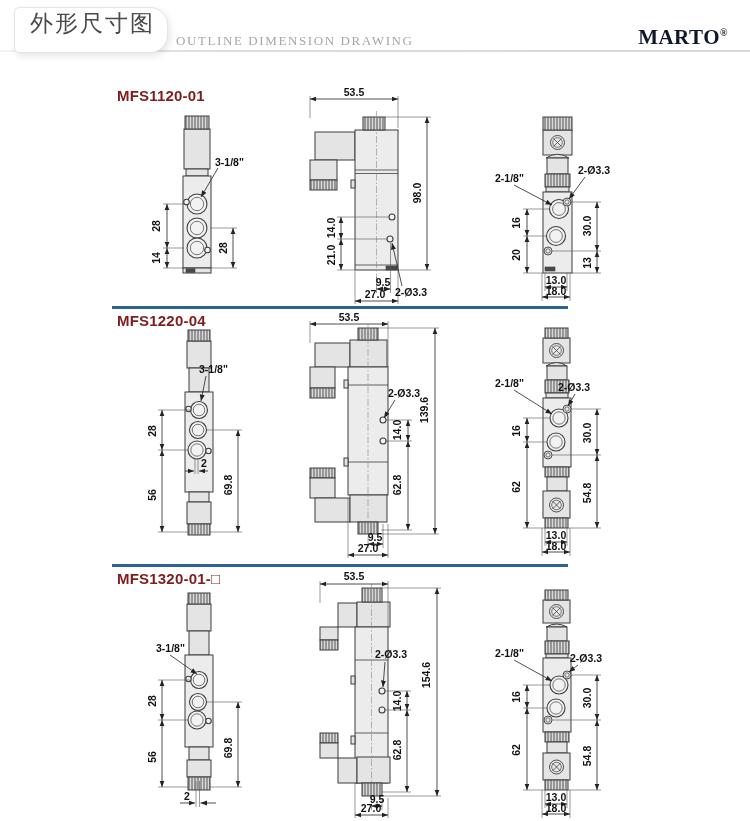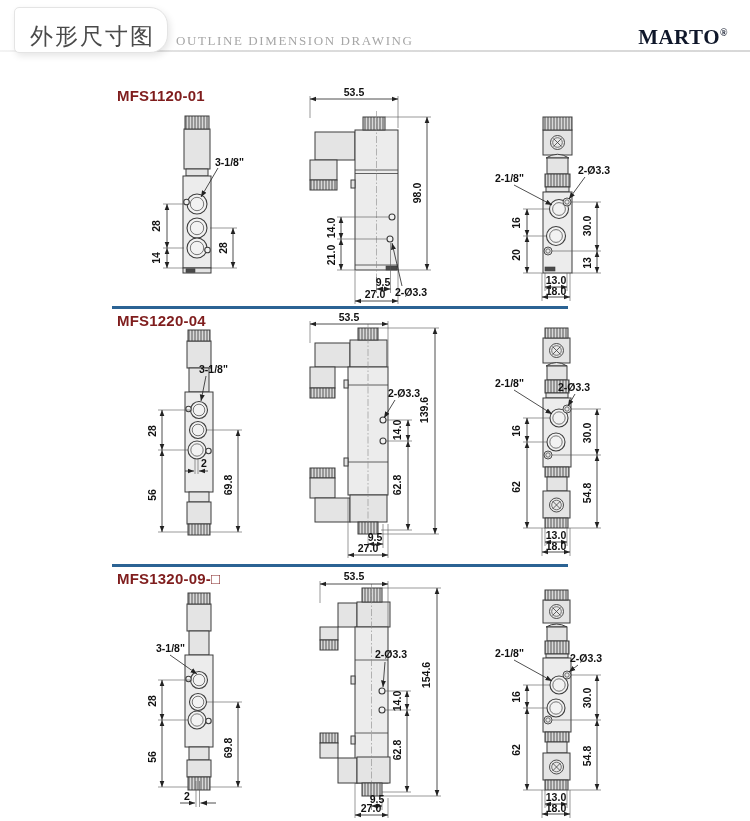--- a/index.html
+++ b/index.html
@@ -3,21 +3,21 @@
 <meta charset="utf-8">
 <style>
   html,body{margin:0;padding:0;}
   .page{position:relative;width:750px;height:821px;background:#ffffff;overflow:hidden;
         font-family:"Liberation Sans",sans-serif;}
   
   .header-line{position:absolute;left:0;top:50px;width:750px;height:2px;
                background:linear-gradient(to right,#f3f3f3,#dcdcdc 30%,#d8d8d8);}
   .title-tab{position:absolute;left:14px;top:7px;width:152px;height:44px;background:#fff;
              border:1px solid #e4e4e4;border-radius:5px 18px 18px 5px;
-             box-shadow:2px 3px 7px rgba(0,0,0,.10);display:flex;align-items:flex-end;}
+             box-shadow:2px 3px 7px rgba(0,0,0,.10);display:flex;align-items:flex-start;}
   .title-zh{font-family:"Liberation Serif","DejaVu Serif",serif;font-size:23px;color:#4a4a4a;
             letter-spacing:2px;padding-left:15px;white-space:nowrap;}
   .title-en{position:absolute;left:176px;top:33px;font-family:"Liberation Serif",serif;
             font-size:13px;color:#a6a6a6;letter-spacing:1.6px;}
   .brand{position:absolute;right:22px;top:25px;font-family:"Liberation Serif",serif;
          font-weight:bold;font-size:21px;color:#0f172a;letter-spacing:0.5px;}
   .brand sup{font-size:10px;}
   
   .model-title{position:absolute;font-weight:bold;font-size:15px;color:#7f1d1d;letter-spacing:0.2px;}
   .divider{position:absolute;left:112px;width:456px;height:2.5px;background:#2b6394;}
@@ -345,21 +345,21 @@
       <text class="d" x="66" y="235" text-anchor="middle">18.0</text>
       <line class="ldr" x1="24" y1="75" x2="62" y2="99" marker-end="url(#arr)"></line>
       <text class="d" x="5" y="72">2-1/8"</text>
       <line class="ldr" x1="85" y1="79" x2="78" y2="91" marker-end="url(#arr)"></line>
       <text class="d" x="68" y="76">2-Ø3.3</text>
     </g>
   </svg>
 
   <div class="divider" style="top:564px"></div>
 
-  <div class="model-title" style="left:117px;top:570px">MFS1320-09-□</div>
+  <div class="model-title" style="left:117px;top:570px">MFS1320-01-□</div>
 
   <svg class="view" style="left:140px;top:585px" width="130" height="235" viewBox="0 0 130 235">
     <g>
       <rect class="part" x="47" y="19" width="24" height="27"></rect>
       <rect class="cap" x="48" y="8" width="22" height="11"></rect>
       <rect class="part" x="49" y="46" width="20" height="24"></rect>
       <rect class="body" x="45" y="70" width="28" height="92"></rect>
       <rect class="part" x="49" y="162" width="20" height="13"></rect>
       <rect class="part" x="47" y="175" width="24" height="17"></rect>
       <rect class="cap" x="48" y="192" width="22" height="13"></rect>

